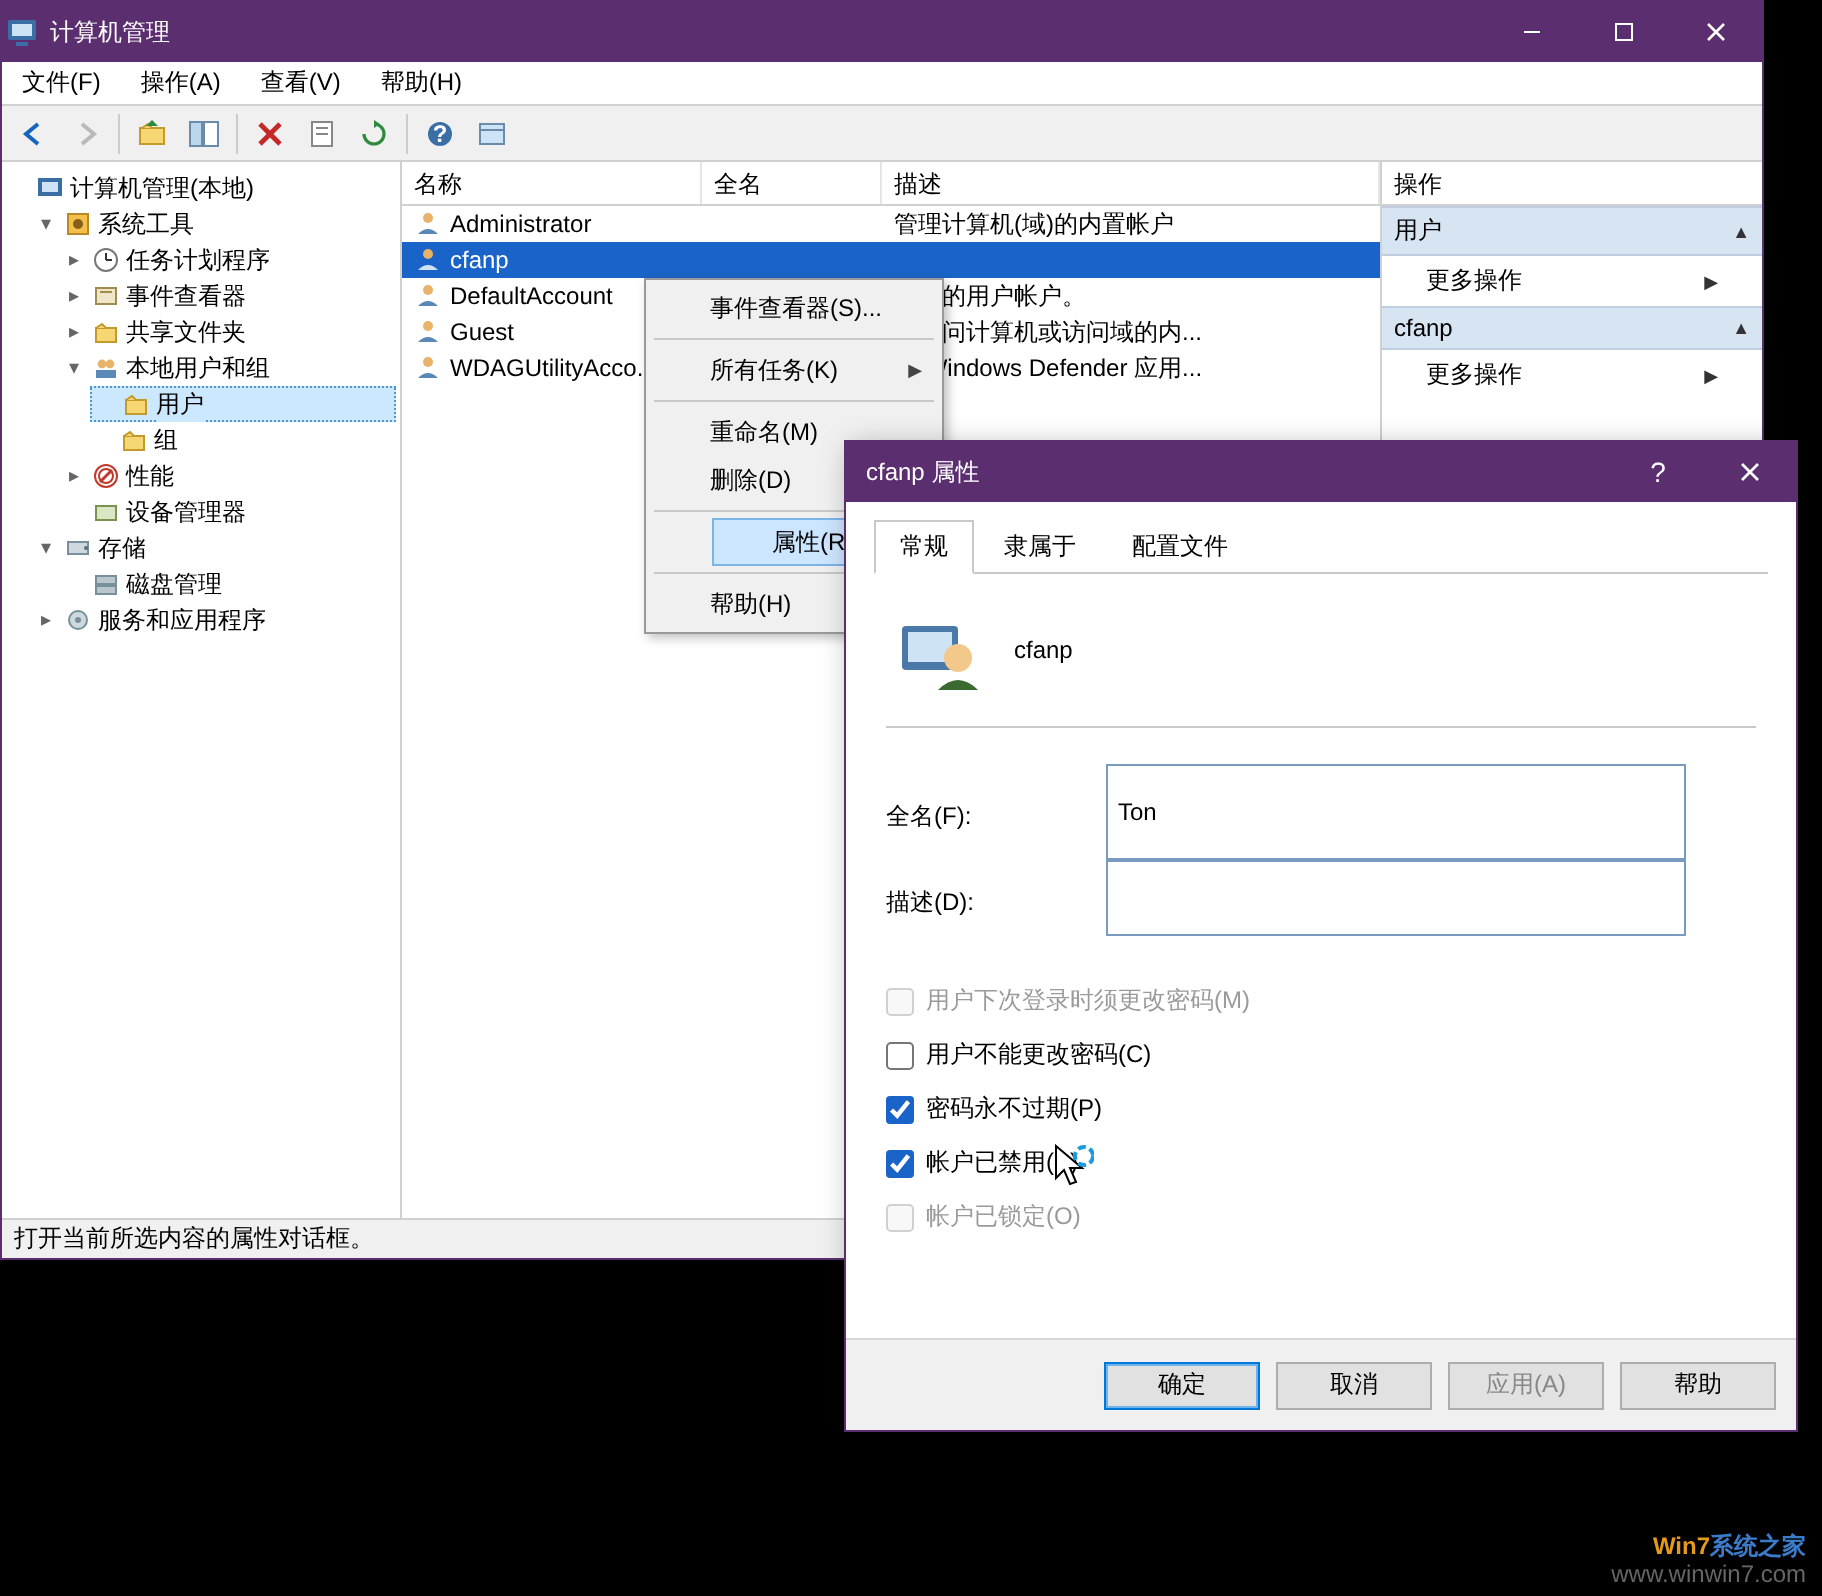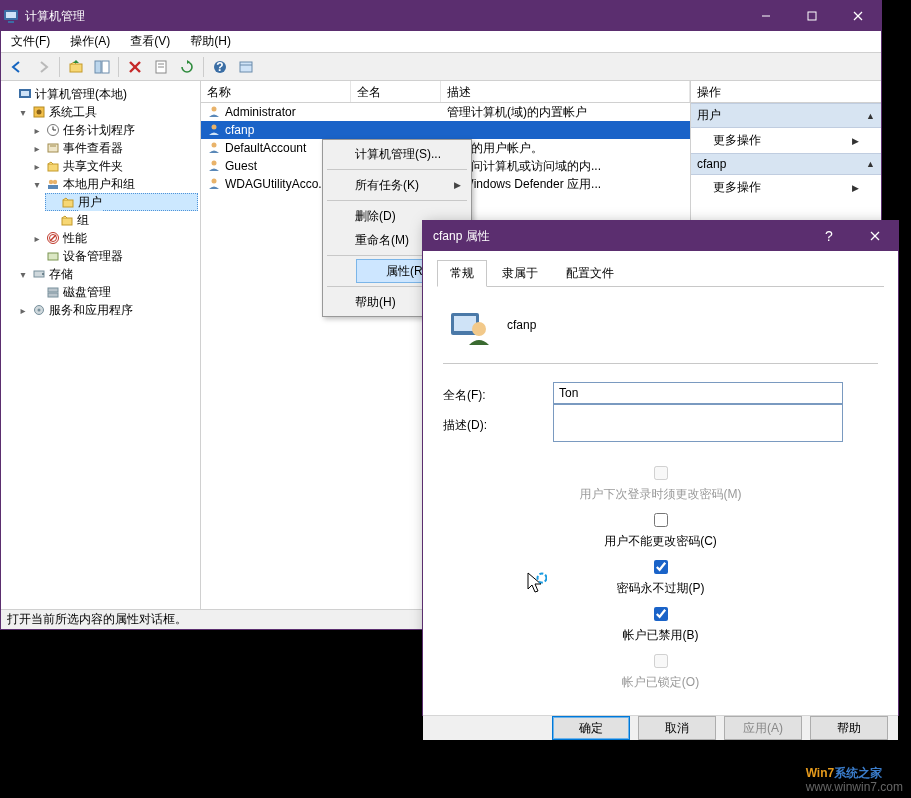--- a/index.html
+++ b/index.html
@@ -77,32 +77,32 @@
 .tabs { display: flex; border-bottom: 1px solid #c8c8c8; }
 .tab { padding: 4px 12px; border: 1px solid transparent; border-bottom: none; margin-right: 2px; position: relative; top: 1px; }
 .tab.active { background: #fff; border-color: #c8c8c8; border-bottom: 1px solid #fff; padding-left: 12px; }
 .tab-content { padding: 14px 6px; }
 .user-head { display: flex; align-items: center; gap: 18px; padding: 4px 6px 14px 6px; }
 .user-head .big-ico { width: 40px; height: 40px; }
 .user-head .big-ico svg { width: 40px; height: 40px; }
 .divider { height: 1px; background: #c8c8c8; margin: 4px 0 18px 0; }
 .form-row { display: flex; align-items: center; }
 .form-row label { width: 110px; padding-top: 4px; }
-.form-row input[type=text], .form-row textarea { flex: 1; max-width: 290px; border: 1px solid #7a9ac0; padding: 3px 5px; font-size: 12px; background: #fff; }
+.form-row input[type=text], .form-row textarea { flex: 1; max-width: 290px; border: 1px solid #7a9ac0; padding: 16px 5px; font-size: 12px; background: #fff; }
 .form-row textarea { height: 38px; resize: none; }
-.chk-row { display: flex; align-items: center; gap: 6px; margin: 10px 0; flex-direction: column; }
+.chk-row { display: flex; align-items: center; gap: 6px; margin: 10px 0; }
 .chk-row input[type=checkbox] { width: 14px; height: 14px; accent-color: #1a63c8; }
 .chk-row.disabled { color: #9a9a9a; }
 .dlg-buttons { height: 46px; border-top: 1px solid #d6d6d6; background: #f0f0f0; display: flex; justify-content: flex-end; align-items: center; gap: 8px; padding: 0 10px; }
 .dlg-buttons button { min-width: 78px; height: 24px; border: 1px solid #adadad; background: #e1e1e1; }
 .dlg-buttons button.primary { border: 1px solid #0078d7; box-shadow: inset 0 0 0 1px #6db3ea; }
 .dlg-buttons button.disabled { color: #888; }
 
 
-.watermark { position: absolute; right: 8px; bottom: 4px; color: #666; font-size: 11px; line-height: 14px; }
+.watermark { position: absolute; right: 8px; bottom: 4px; color: #666; font-size: 11px; text-align: right; line-height: 14px; }
 .watermark .l1 { font-weight: bold; font-size: 14px; }
 .watermark .l1 .w7 { color: #e59a1c; }
 .watermark .l1 .rest { color: #3a7cca; }
 .cursor { position: absolute; left: 527px; top: 572px; pointer-events: none; }
 .cursor svg { width: 20px; height: 24px; }
 </style>
 </head>
 <body>
 
 <div class="main-window">
@@ -458,26 +458,26 @@
           <span>更多操作</span>
           <span class="tri">▶</span>
         </div>
     </div>
   </div>
 
   <div class="statusbar">打开当前所选内容的属性对话框。</div>
 </div>
 
 <div class="ctx-menu">
-  <div class="mitem">计算机管理(S)...</div>
+  <div class="mitem">事件查看器(S)...</div>
   <div class="msep"></div>
   <div class="mitem sub">所有任务(K)</div>
   <div class="msep"></div>
+  <div class="mitem">重命名(M)</div>
   <div class="mitem">删除(D)</div>
-  <div class="mitem">重命名(M)</div>
   <div class="msep"></div>
   <div class="mitem hl">属性(R)</div>
   <div class="msep"></div>
   <div class="mitem">帮助(H)</div>
 </div>
 
 <div class="dlg">
   <div class="titlebar">
     <span class="title" style="padding-left:8px;">cfanp 属性</span>
     <div class="win-controls">

